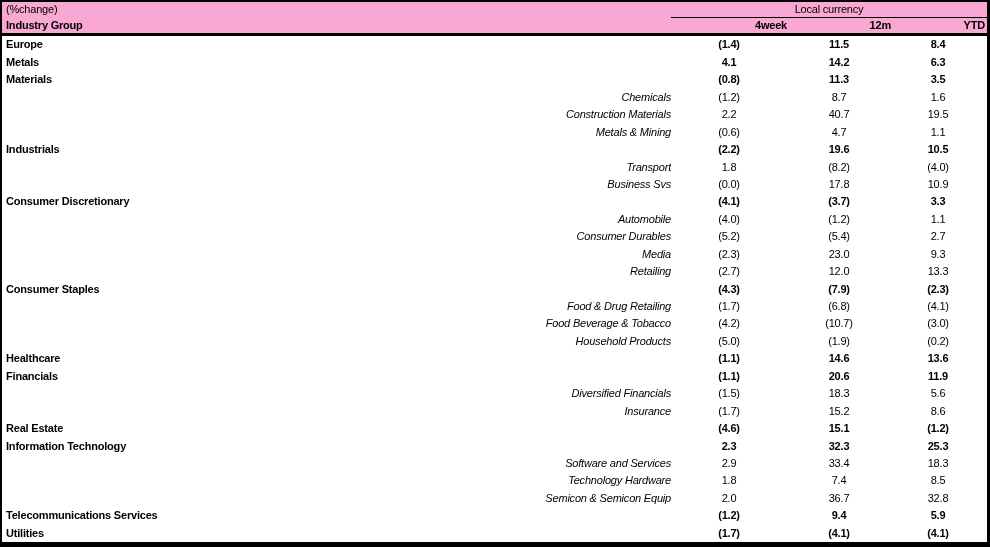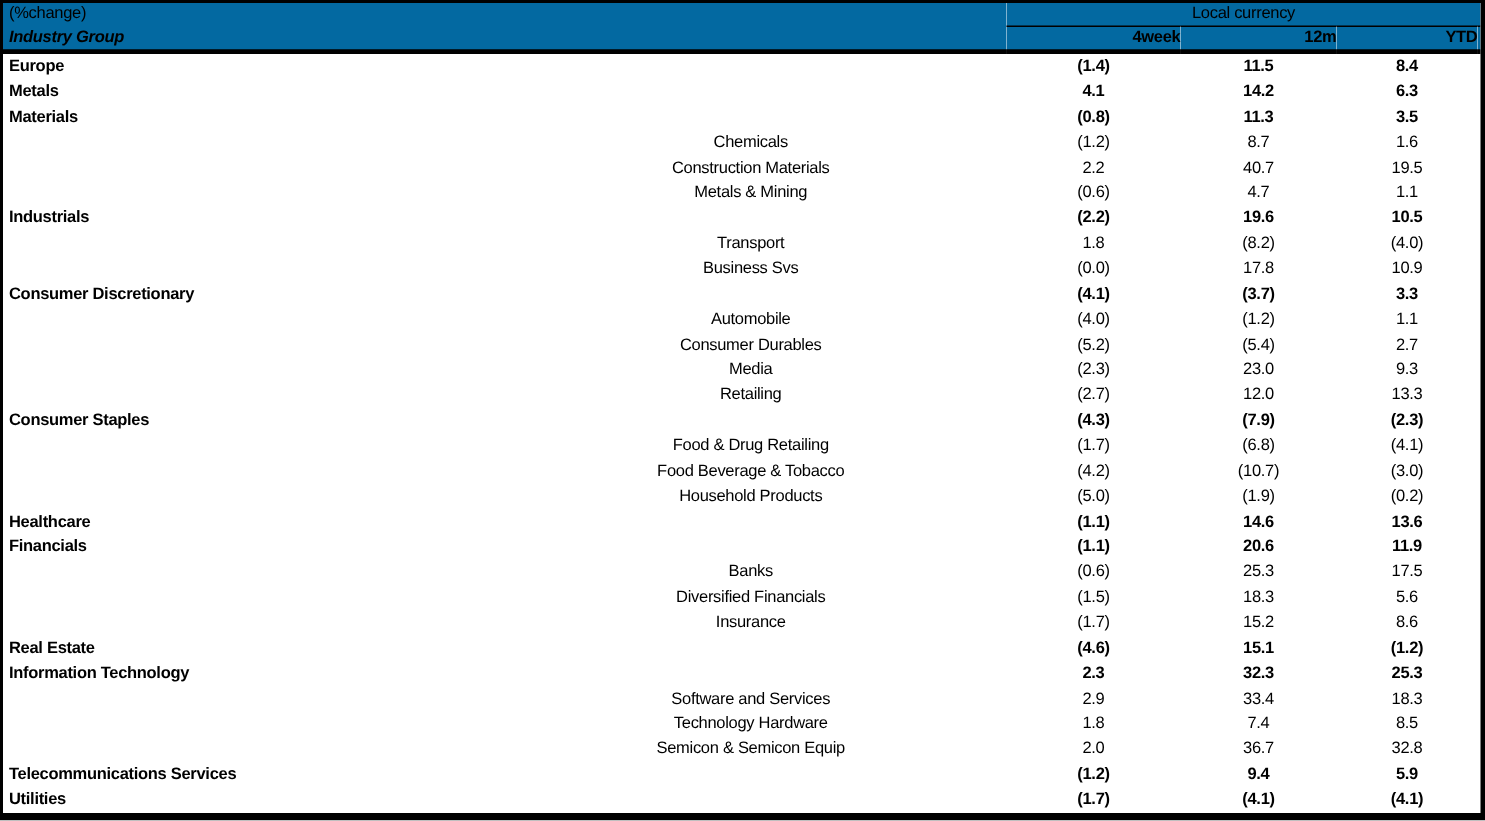--- a/index.html
+++ b/index.html
@@ -15,36 +15,36 @@
     border-collapse: collapse; table-layout: fixed;
     font-size: 11px; letter-spacing: -0.2px; color: #000;
   }
   col.c-glabel { width: 326px; }
   col.c-slabel { width: 343px; }
   col.c-v1 { width: 116px; }
   col.c-v2 { width: 104px; }
   col.c-v3 { width: 94px; }
   col.c-sp  { width: auto; }
   thead td {
-    background: #0369a1; padding: 0; vertical-align: middle;
+    background: #f9a8d4; padding: 0; vertical-align: middle;
     height: 15px; line-height: 15px; overflow: hidden; white-space: nowrap;
   }
   .hrow1 .hl { padding-left: 4px; font-weight: normal; text-align: left; }
   .hrow1 .hc { text-align: center; font-weight: normal; border-bottom: 1px solid #000; }
   .hrow2 td { border-bottom: 3px solid #000; font-weight: bold; }
-  .hrow2 .hg { padding-left: 4px; text-align: left; font-style: italic; }
+  .hrow2 .hg { padding-left: 4px; text-align: left; }
   .hrow2 .hv { text-align: right; }
   tbody td {
     padding: 0; vertical-align: middle; white-space: nowrap; overflow: hidden;
     line-height: 15px;
   }
   tr.group { font-weight: bold; }
   tr.sub   { font-weight: normal; }
   td.glabel { padding-left: 4px; text-align: left; }
-  td.slabel { text-align: center; padding-left: 2px; }
+  td.slabel { text-align: right; padding-left: 2px; font-style: italic; }
   td.val { text-align: center; }
 </style>
 </head>
 <body>
 
 <div class="sheet">
   <table class="perf">
     <colgroup>
       <col class="c-glabel">
         <col class="c-slabel">
@@ -222,28 +222,20 @@
         <tr class="group">
           <td class="glabel">Financials</td>
           <td class="slabel"></td>
           <td class="val neg">(1.1)</td>
           <td class="val">20.6</td>
           <td class="val">11.9</td>
           <td></td>
         </tr>
         <tr class="sub">
           <td class="glabel"></td>
-          <td class="slabel">Banks</td>
-          <td class="val neg">(0.6)</td>
-          <td class="val">25.3</td>
-          <td class="val">17.5</td>
-          <td></td>
-        </tr>
-        <tr class="sub">
-          <td class="glabel"></td>
           <td class="slabel">Diversified Financials</td>
           <td class="val neg">(1.5)</td>
           <td class="val">18.3</td>
           <td class="val">5.6</td>
           <td></td>
         </tr>
         <tr class="sub">
           <td class="glabel"></td>
           <td class="slabel">Insurance</td>
           <td class="val neg">(1.7)</td>

